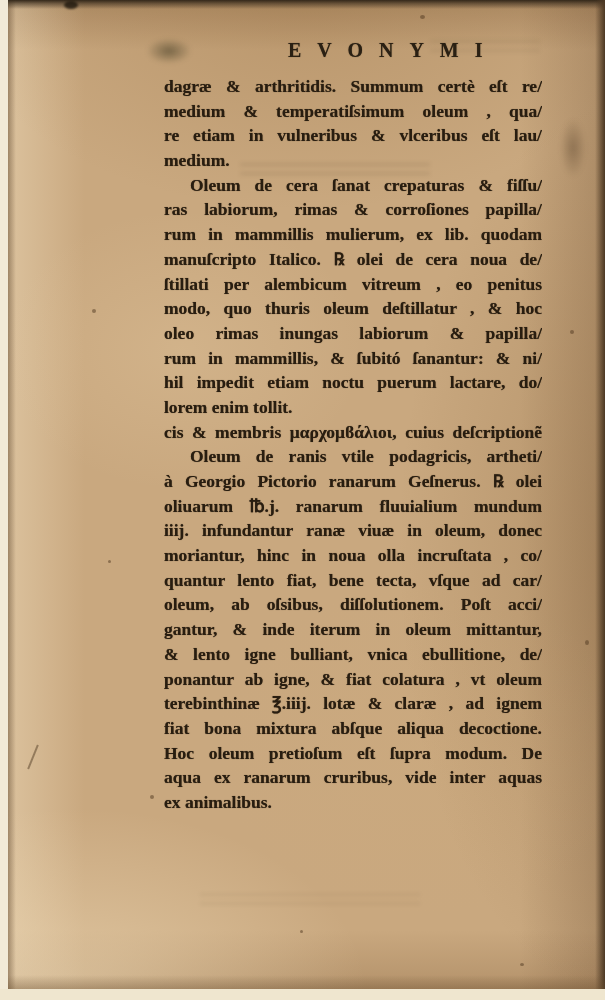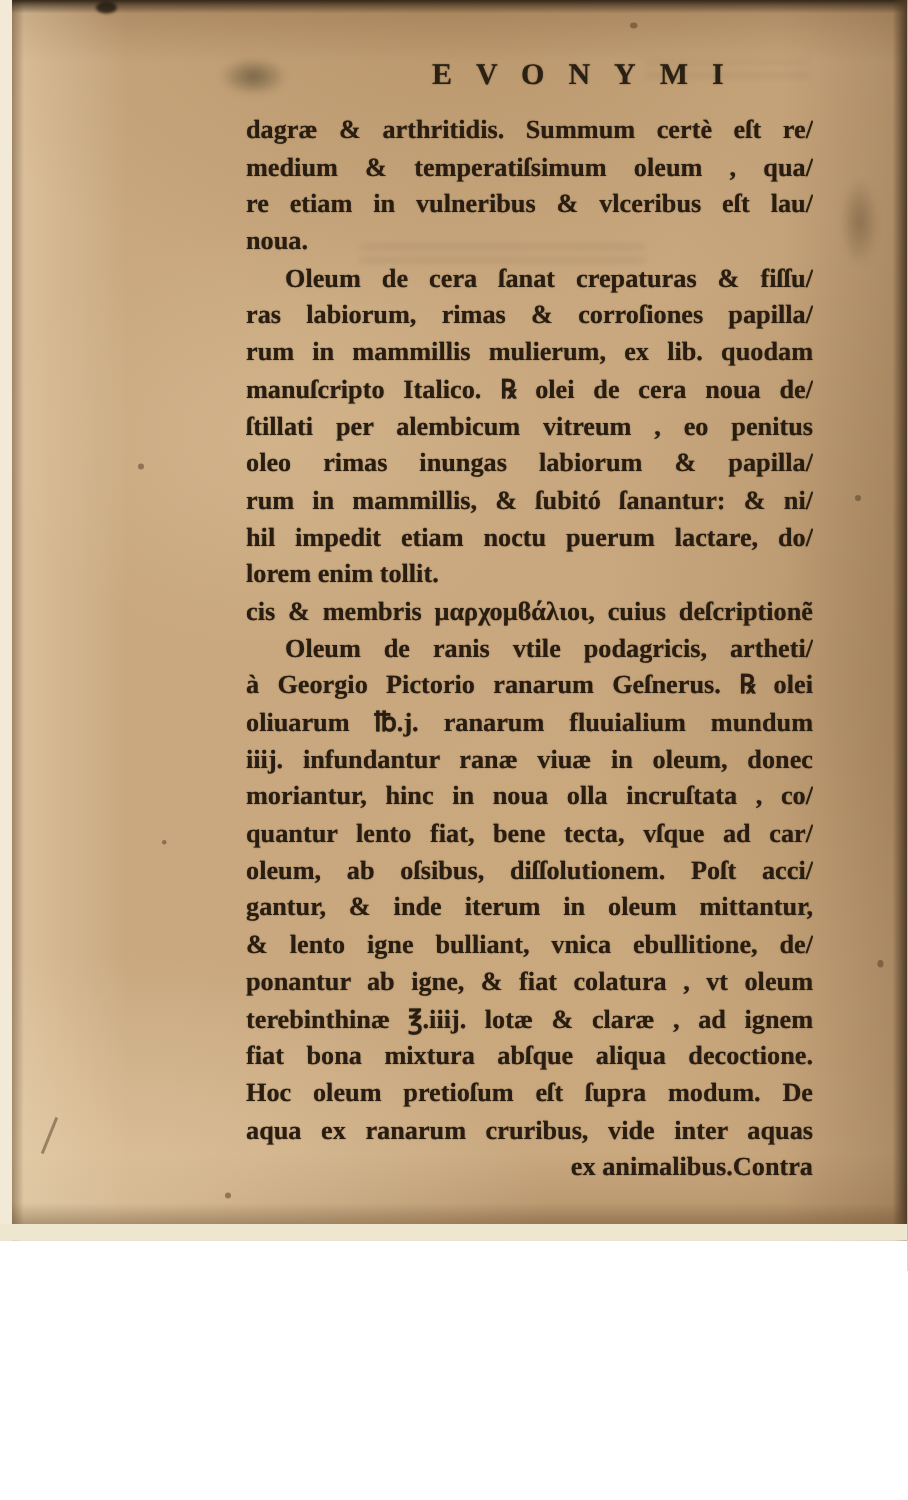--- a/index.html
+++ b/index.html
@@ -1,18 +1,18 @@
 <!DOCTYPE html>
 <html><head>
 <meta charset="utf-8">
 <style>
   html,body{margin:0;padding:0;background:#ffffff;}
   .scan{
     position:relative;
-    width:605px;height:827px;
+    width:605px;height:1000px;
     overflow:hidden;
     background-color:#c9a87f;
     background-image:
       radial-gradient(ellipse 420px 260px at 12% 99%, rgba(240,220,185,0.55), rgba(240,220,185,0) 70%),
       radial-gradient(ellipse 500px 300px at 50% 0%, rgba(150,110,65,0.30), rgba(150,110,65,0) 70%),
       radial-gradient(ellipse 300px 600px at 103% 55%, rgba(130,95,55,0.30), rgba(130,95,55,0) 75%),
       radial-gradient(ellipse 260px 200px at 30% 35%, rgba(235,210,170,0.25), rgba(235,210,170,0) 70%),
       radial-gradient(ellipse 300px 240px at 70% 75%, rgba(205,170,125,0.35), rgba(205,170,125,0) 70%),
       linear-gradient(90deg, rgba(245,230,200,0.45) 0%, rgba(245,230,200,0) 14%, rgba(0,0,0,0) 86%, rgba(90,60,35,0.25) 100%),
       linear-gradient(180deg, rgba(120,85,50,0.35) 0%, rgba(120,85,50,0) 5%, rgba(0,0,0,0) 93%, rgba(120,85,50,0.22) 98%);
@@ -46,22 +46,23 @@
   }
   .line{
     height:24.7px;line-height:24.7px;
     text-align:justify;text-align-last:justify;
     overflow:hidden;white-space:normal;
   }
   .line.indent{text-indent:26px;}
   .line.para-end{text-align-last:left;}
   .last-line{
     height:24.7px;line-height:24.7px;
-    display:flex;justify-content:flex-end;
+    display:flex;justify-content:flex-start;
     overflow:hidden;
+    flex-direction:column;
   }
 
   
   .smudge{position:absolute;border-radius:50%;filter:blur(2px);}
   .smudge.header-mark{left:146px;top:38px;width:46px;height:26px;
     background:radial-gradient(ellipse, rgba(60,55,32,0.55), rgba(60,55,32,0) 70%);}
   .smudge.top-spot{left:64px;top:1px;width:14px;height:8px;background:rgba(30,22,12,0.8);filter:blur(1px);}
   .smudge.right-top{left:560px;top:118px;width:26px;height:60px;
     background:radial-gradient(ellipse, rgba(70,50,30,0.35), rgba(70,50,30,0) 70%);}
   .scratch{position:absolute;left:32px;top:744px;width:2px;height:26px;
@@ -111,26 +112,27 @@
   <div class="bleed b2"></div>
   <div class="bleed b3"></div>
 
   <div class="header">EVONYMI</div>
 
   <div class="textblock">
     <div id="para-container">
         <div class="line">dagræ &amp; arthritidis.  Summum certè eſt re/</div>
         <div class="line">medium &amp; temperatiſsimum oleum , qua/</div>
         <div class="line">re etiam in vulneribus &amp; vlceribus eſt lau/</div>
-        <div class="line para-end">noua.</div>
+        <div class="line para-end">medium.</div>
         <div class="line indent">Oleum de cera ſanat crepaturas &amp; fiſſu/</div>
         <div class="line">ras labiorum, rimas &amp; corroſiones papilla/</div>
         <div class="line">rum in mammillis mulierum, ex lib. quodam</div>
         <div class="line">manuſcripto Italico. ℞ olei de cera noua de/</div>
         <div class="line">ſtillati per alembicum vitreum , eo penitus</div>
+        <div class="line">modo, quo thuris oleum deſtillatur , &amp; hoc</div>
         <div class="line">oleo rimas inungas labiorum &amp; papilla/</div>
         <div class="line">rum in mammillis, &amp; ſubitó ſanantur: &amp; ni/</div>
         <div class="line">hil impedit etiam noctu puerum lactare, do/</div>
         <div class="line para-end">lorem enim tollit.</div>
         <div class="line">cis &amp; membris μαρχομϐάλιοι, cuius deſcriptionẽ</div>
         <div class="line indent">Oleum de ranis vtile podagricis, artheti/</div>
         <div class="line">à Georgio Pictorio ranarum Geſnerus. ℞ olei</div>
         <div class="line">oliuarum ℔.j. ranarum fluuialium mundum</div>
         <div class="line">iiij. infundantur ranæ viuæ in oleum, donec</div>
         <div class="line">moriantur, hinc in noua olla incruſtata , co/</div>

